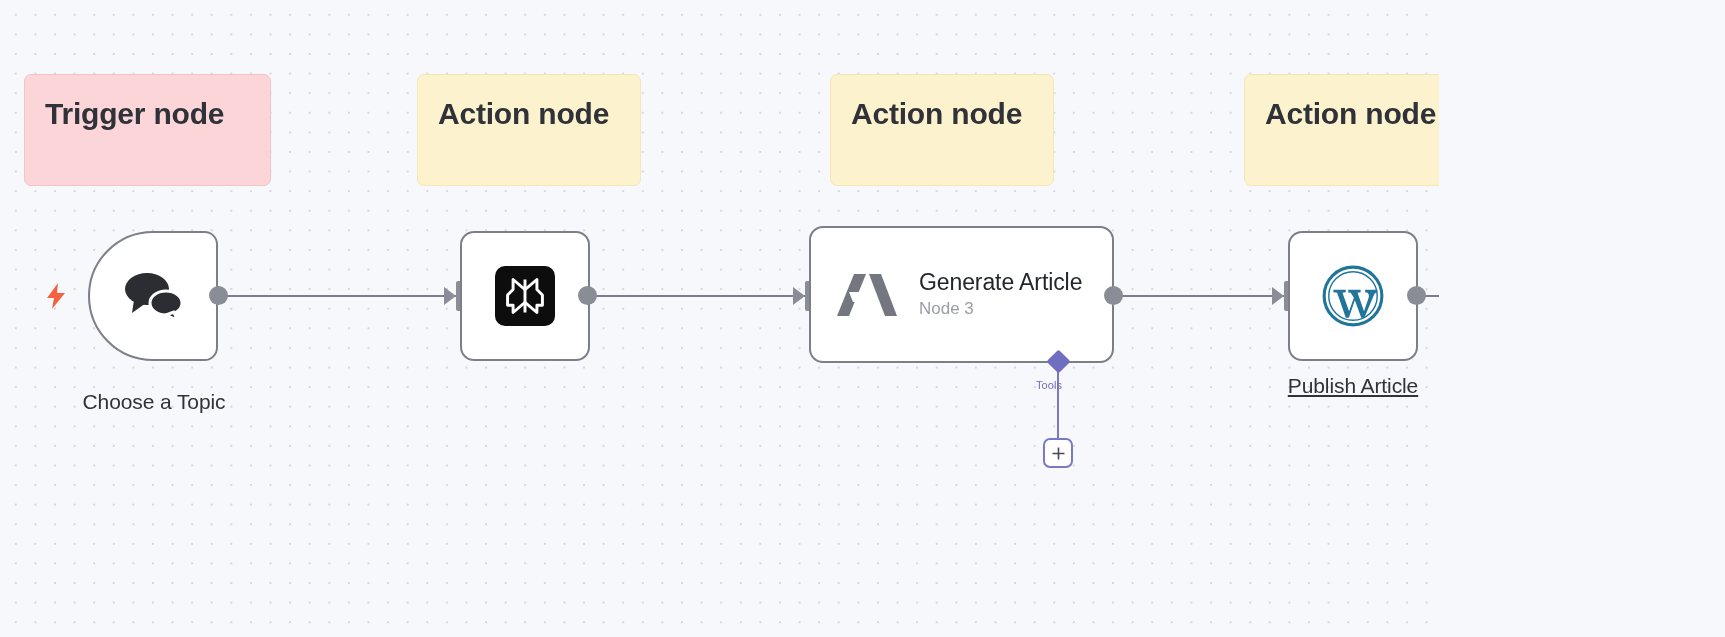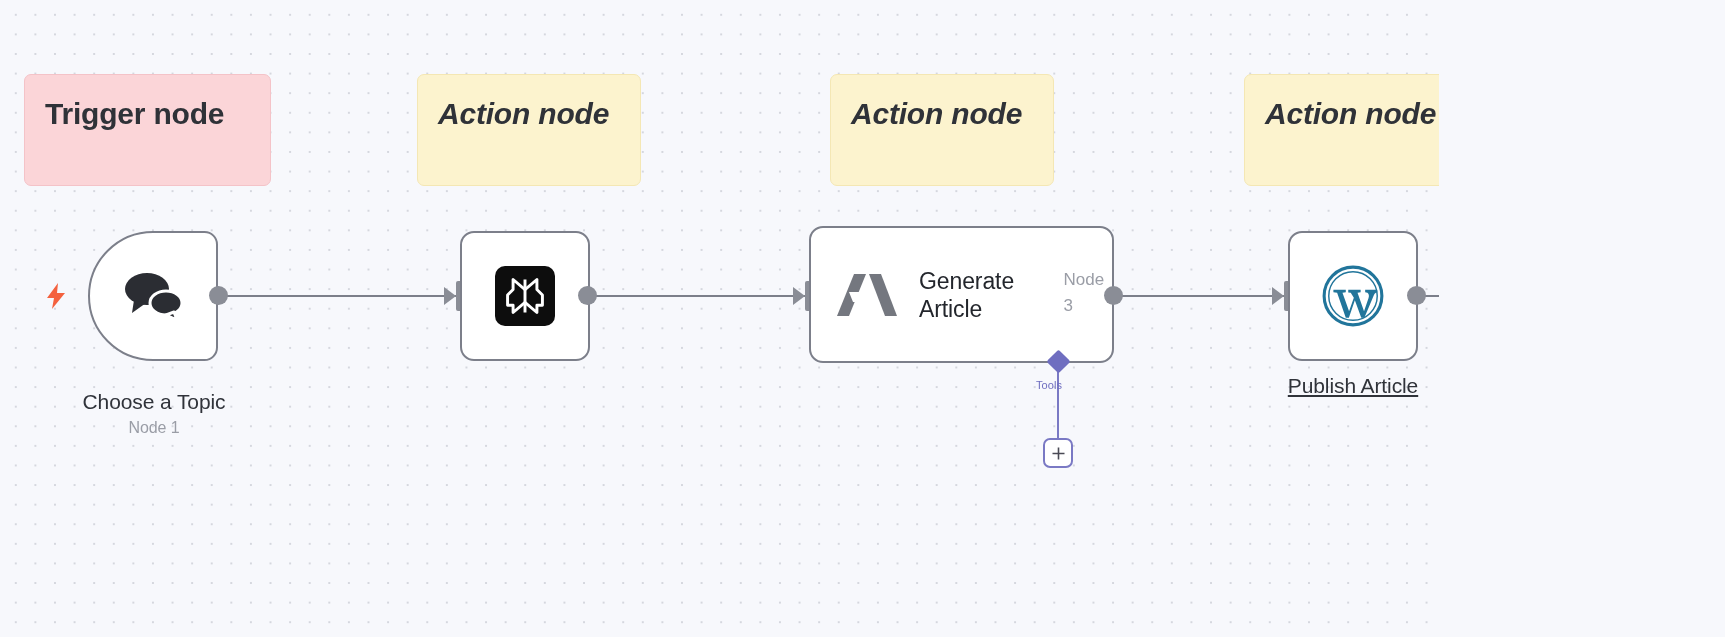--- a/index.html
+++ b/index.html
@@ -34,21 +34,20 @@
     color: #2F3238;
     line-height: 1.1;
   }
   .note.trigger {
     background: #FBD5D8;
     border: 1px solid #F4C3C8;
   }
   .note.action {
     background: #FCF3CE;
     border: 1px solid #F4E7B4;
-    font-style: italic;
   }
 
   
   .node {
     position: absolute;
     background: #FFFFFF;
     border: 2px solid #7C7F8A;
     box-sizing: border-box;
     display: flex;
     align-items: center;
@@ -77,21 +76,21 @@
     letter-spacing: -0.1px;
   }
   .caption .sub {
     display: block;
     color: #9A9DA6;
     font-size: 16px;
     line-height: 26px;
   }
 
   
-  .node-text { display: flex; justify-content: center; }
+  .node-text { display: flex; flex-direction: column; justify-content: center; }
   .node-text .title {
     font-size: 23px;
     color: #23262C;
     letter-spacing: -0.1px;
     line-height: 28px;
   }
   .node-text .sub {
     font-size: 17px;
     color: #9A9DA6;
     line-height: 26px;
@@ -206,21 +205,20 @@
         <path d="M12 30 L10 43 L24 33 Z" fill="#2B2D33"></path>
         <ellipse cx="44" cy="33" rx="16" ry="12" fill="#2B2D33" stroke="#FFFFFF" stroke-width="3"></ellipse>
         <path d="M52 42 L55 50 L44 45 Z" fill="#2B2D33" stroke="#FFFFFF" stroke-width="3" stroke-linejoin="round"></path>
       </svg>
     </span>
   </div>
   <div class="dot" style="left:209px; top:286px;"></div>
 
   <div class="caption" style="left:24px; top:372px; width:260px;margin-top:16px;">
     <span>Choose a Topic</span>
-    <span class="sub">Node 1</span>
   </div>
 
   <div class="arrow" style="left:444px; top:287px;"></div>
   <div class="inport" style="left:456px; top:281px;"></div>
 
   <div class="node square" style="left:460px; top:231px; width:130px; height:130px;">
     <span class="icon-wrap" style="width:60px;height:60px;border-radius:10px;background:#0D0D0D;">
       <svg width="44" height="44" viewBox="0 0 48 48">
         <g stroke="#FFFFFF" stroke-width="3.2" fill="none" stroke-linejoin="round">
           <path d="M24 6 L24 42"></path>

